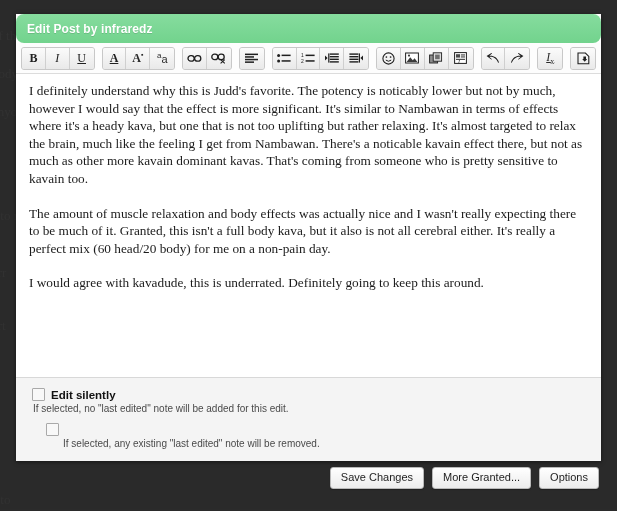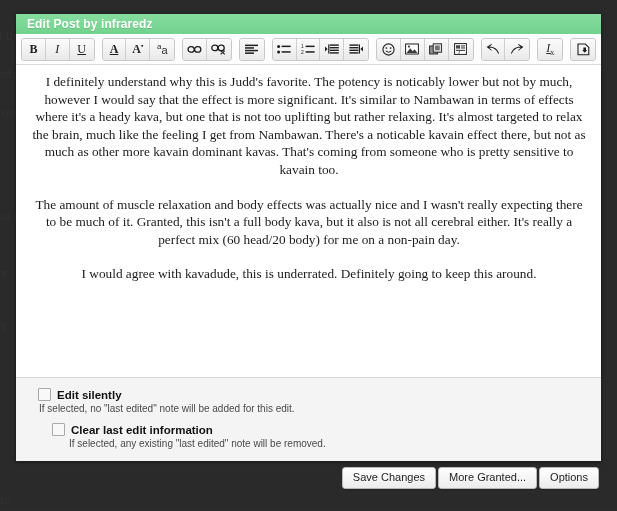--- a/index.html
+++ b/index.html
@@ -45,27 +45,28 @@
     top: 14px;
     width: 585px;
     height: 447px;
     background: #ffffff;
     box-shadow: 0 1px 4px rgba(0,0,0,0.5);
     display: flex;
     flex-direction: column;
   }
 
   #titlebar {
-    height: 20px;
+    height: 29px;
     background: #7ed998;
     background: linear-gradient(#86dc9e, #72d38d);
     display: flex;
     align-items: center;
     padding: 0 0 0 11px;
     box-sizing: border-box;
+    border-radius: 8px;
   }
   #titlebar .title {
     color: #ffffff;
     font-size: 12px;
     font-weight: bold;
     letter-spacing: .1px;
     text-shadow: 0 1px 0 rgba(0,0,0,0.12);
   }
 
   
@@ -118,28 +119,28 @@
     flex: 1;
     background: #ffffff;
     padding: 8px 12px 6px 13px;
     overflow: hidden;
     font-family: "Liberation Serif", serif;
     font-size: 13.3px;
     line-height: 17.6px;
     color: #1b1b1b;
     box-sizing: border-box;
   }
-  #editor p { margin: 0 0 17px 0; text-align: center; }
+  #editor p { margin: 0 0 17px 0; }
   #editor p:last-child { margin-bottom: 0; }
 
   
   #options {
     background: #f4f4f4;
     border-top: 1px solid #d8d8d8;
-    padding: 10px 12px 12px 22px;
+    padding: 10px 12px 12px 16px;
     box-sizing: border-box;
   }
   .opt-row { display: flex; align-items: center; gap: 6px; }
   .opt-row.indent { margin-left: 14px; margin-top: 9px; }
   .cb {
     width: 11px;
     height: 11px;
     border: 1px solid #a9a9a9;
     background: #f8f8f8;
     border-radius: 1px;
@@ -163,21 +164,21 @@
   
   #footer {
     position: absolute;
     left: 16px;
     top: 465px;
     width: 585px;
     height: 26px;
     display: flex;
     justify-content: flex-end;
     align-items: center;
-    gap: 2px;
+    gap: 8px;
     padding-right: 2px;
     box-sizing: border-box;
   }
   .btn {
     background: linear-gradient(#ffffff, #ececec);
     border: 1px solid #b9b9b9;
     border-radius: 3px;
     font-size: 11px;
     color: #1e1e1e;
     padding: 4px 10px 5px;
@@ -422,21 +423,20 @@
 
   <div id="options">
     <div class="opt-row">
       <span class="cb"></span>
       <span class="opt-label">Edit silently</span>
     </div>
     <div class="opt-hint base">If selected, no "last edited" note will be added for this edit.</div>
 
     <div class="opt-row indent">
       <span class="cb"></span>
-      <span class="opt-label">Clear last edit information</span>
     </div>
     <div class="opt-hint indent">If selected, any existing "last edited" note will be removed.</div>
   </div>
 
 </div>
 
 <div id="footer">
   <button class="btn">Save Changes</button>
   <button class="btn">More Granted...</button>
   <button class="btn">Options</button>

